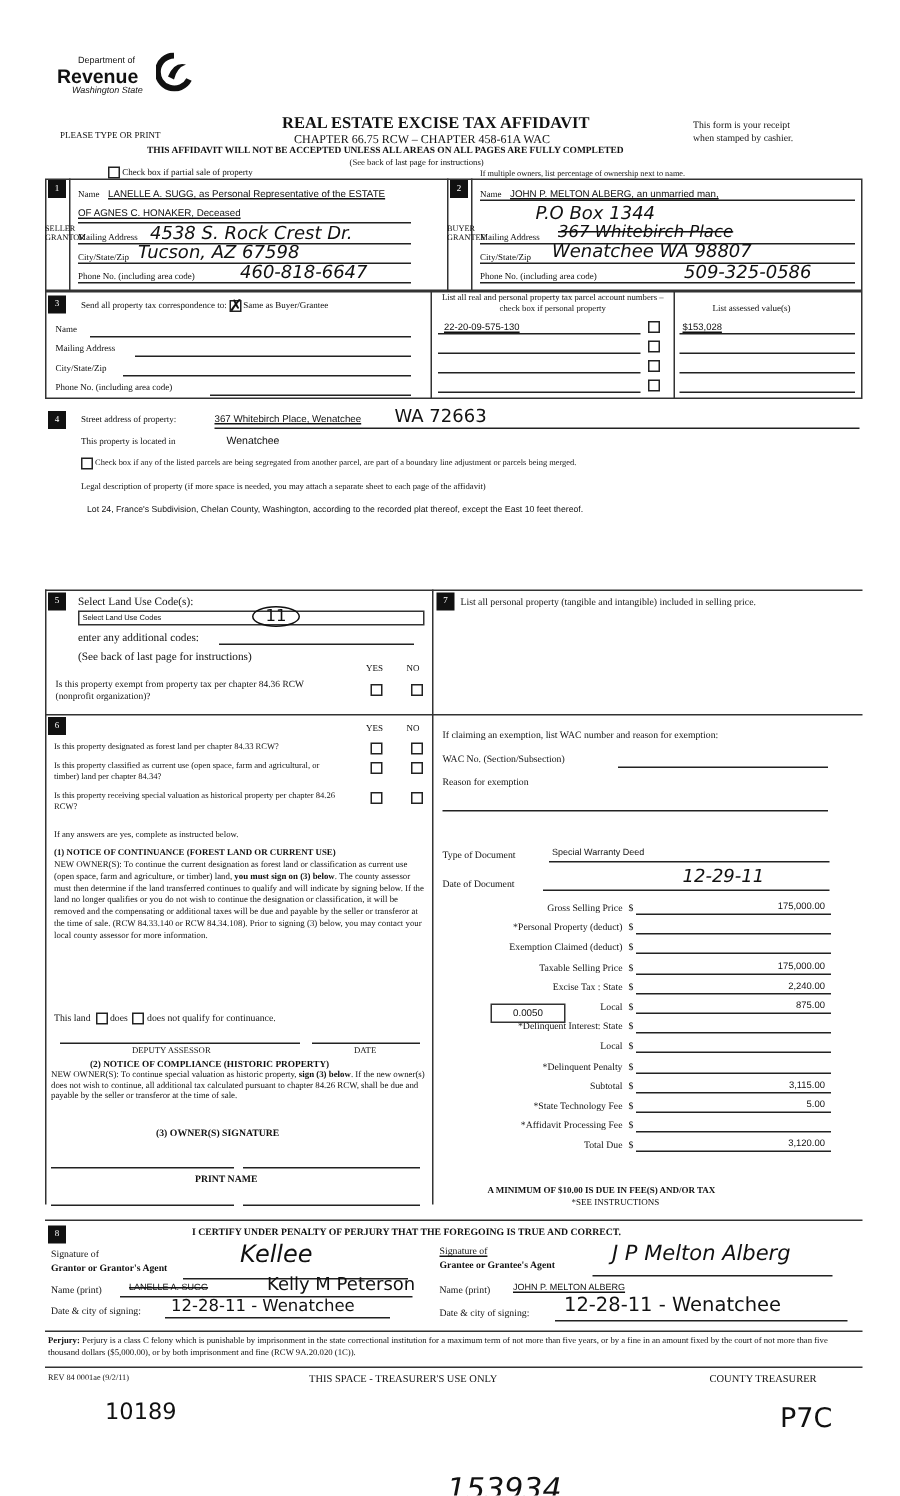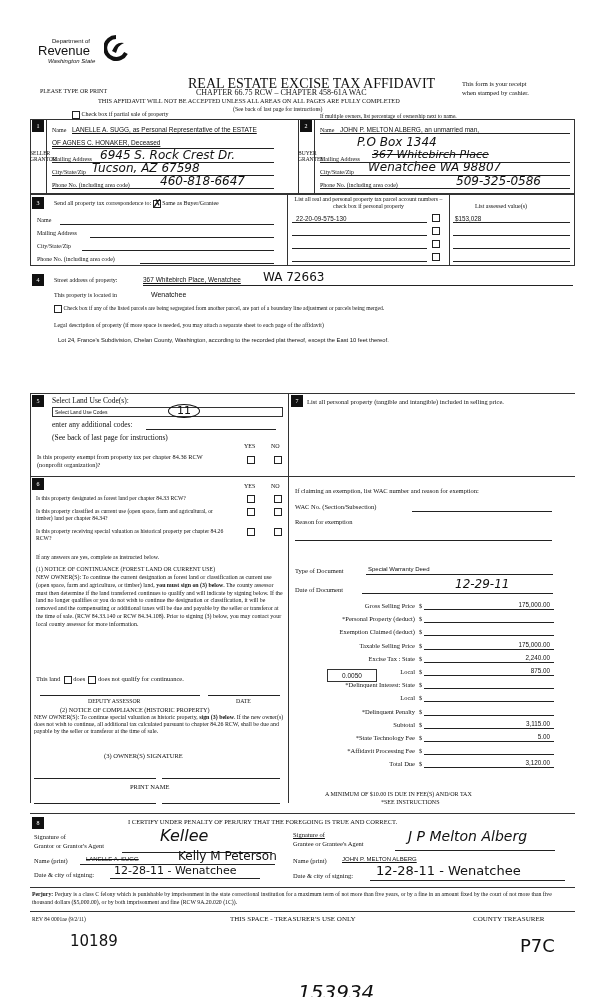--- a/index.html
+++ b/index.html
@@ -8,36 +8,36 @@
   .abs { position: absolute; }
   .sans { font-family: "Liberation Sans", sans-serif; }
   .hand { font-family: "DejaVu Sans", sans-serif; font-style: italic; color: #111; }
   .numbox { position: absolute; background: #111; color: #fff; width: 12px; height: 12px; font-size: 6px; text-align: center; line-height: 12px; }
   .line { position: absolute; border-bottom: 0.8px solid #222; }
   .cb { display: inline-block; width: 8px; height: 8px; border: 1px solid #222; background: #fff; vertical-align: middle; }
   .bx { position: absolute; border: 1px solid #333; }
   .lbl { position: absolute; white-space: nowrap; }
   .val { position: absolute; white-space: nowrap; font-family: "Liberation Sans", sans-serif; text-decoration: underline; }
   .right { text-align: right; }
-  .bold { font-weight: normal; }
+  .bold { font-weight: bold; }
 </style>
 </head>
 <body>
 
 <div class="abs" style="left:38px;top:38px;width:95px;height:30px;">
   <div class="abs sans" style="left:14px;top:0;font-size:6px;">Department of</div>
   <div class="abs sans bold" style="left:0;top:5px;font-size:13px;">Revenue</div>
   <div class="abs sans" style="left:10px;top:20px;font-size:6px;font-style:italic;">Washington State</div>
   <svg class="abs" style="left:66px;top:-3px;" width="24" height="26" viewBox="0 0 24 26">
     <path d="M12 2 A11 11 0 1 0 22 18" fill="none" stroke="#111" stroke-width="4"></path>
     <path d="M8 16 Q12 6 20 8 Q14 10 12 18 Z" fill="#111"></path>
   </svg>
 </div>
 
-<div class="lbl bold" style="left:188px;top:76px;font-size:14px;">REAL ESTATE EXCISE TAX AFFIDAVIT</div>
+<div class="lbl bold" style="left:188px;top:76px;font-size:11px;">REAL ESTATE EXCISE TAX AFFIDAVIT</div>
 <div class="lbl" style="left:196px;top:88px;font-size:8px;">CHAPTER 66.75 RCW – CHAPTER 458-61A WAC</div>
 <div class="lbl" style="left:40px;top:88px;font-size:6px;">PLEASE TYPE OR PRINT</div>
 <div class="lbl" style="left:462px;top:80px;font-size:6.5px;">This form is your receipt</div>
 <div class="lbl" style="left:462px;top:89px;font-size:6.5px;">when stamped by cashier.</div>
 <div class="lbl bold" style="left:98px;top:97px;font-size:6.3px;">THIS AFFIDAVIT WILL NOT BE ACCEPTED UNLESS ALL AREAS ON ALL PAGES ARE FULLY COMPLETED</div>
 <div class="lbl" style="left:233px;top:106px;font-size:5.8px;">(See back of last page for instructions)</div>
 <div class="lbl" style="left:72px;top:111px;font-size:6px;">
   <span class="cb"></span>
   <span>Check box if partial sale of property</span>
 </div>
@@ -45,21 +45,21 @@
 
 <div class="bx" style="left:30px;top:119px;width:545px;height:75px;"></div>
 <div class="abs" style="left:30px;top:119px;width:17px;height:75px;border-right:1px solid #333;"></div>
 <div class="numbox" style="left:32px;top:120px;">1</div>
 <div class="abs" style="left:30px;top:150px;width:17px;font-size:5.5px;text-align:center;line-height:6px;">SELLER GRANTOR</div>
 
 <div class="lbl" style="left:52px;top:127px;font-size:6px;">Name</div>
 <div class="val" style="left:72px;top:126px;font-size:6.5px;">LANELLE A. SUGG, as Personal Representative of the ESTATE</div>
 <div class="val" style="left:52px;top:139px;font-size:6.5px;">OF AGNES C. HONAKER, Deceased</div>
 <div class="lbl" style="left:52px;top:156px;font-size:6px;">Mailing Address</div>
-<div class="lbl hand" style="left:100px;top:148px;font-size:12px;">6945 S. Rock Crest Dr.</div>
+<div class="lbl hand" style="left:100px;top:148px;font-size:12px;">4538 S. Rock Crest Dr.</div>
 <div class="lbl" style="left:52px;top:169px;font-size:6px;">City/State/Zip</div>
 <div class="lbl hand" style="left:92px;top:161px;font-size:12px;">Tucson, AZ 67598</div>
 <div class="lbl" style="left:52px;top:182px;font-size:6px;">Phone No. (including area code)</div>
 <div class="lbl hand" style="left:160px;top:174px;font-size:12px;">460-818-6647</div>
 <div class="line" style="left:52px;top:188px;width:222px;"></div>
 <div class="line" style="left:52px;top:175px;width:222px;"></div>
 <div class="line" style="left:52px;top:162px;width:222px;"></div>
 <div class="line" style="left:52px;top:148px;width:222px;"></div>
 
 <div class="abs" style="left:298px;top:119px;width:17px;height:75px;border-left:1px solid #333;border-right:1px solid #333;"></div>
@@ -305,17 +305,17 @@
 <div class="lbl hand" style="left:376px;top:863px;font-size:13px;font-style:normal;">12-28-11 - Wenatchee</div>
 <div class="line" style="left:370px;top:880px;width:195px;"></div>
 
 <div class="abs" style="left:30px;top:887px;width:545px;border-top:1px solid #333;"></div>
 <div class="abs" style="left:32px;top:890px;width:540px;font-size:5.8px;line-height:8px;">
   <b>Perjury:</b>
   <span>Perjury is a class C felony which is punishable by imprisonment in the state correctional institution for a maximum term of not more than five years, or by a fine in an amount fixed by the court of not more than five thousand dollars ($5,000.00), or by both imprisonment and fine (RCW 9A.20.020 (1C)).</span>
 </div>
 <div class="abs" style="left:30px;top:911px;width:545px;border-top:1.2px solid #333;"></div>
 <div class="lbl" style="left:32px;top:916px;font-size:5.5px;">REV 84 0001ae (9/2/11)</div>
-<div class="lbl" style="left:206px;top:915px;font-size:7px;margin-left:24px;">THIS SPACE - TREASURER'S USE ONLY</div>
+<div class="lbl" style="left:206px;top:915px;font-size:7px;">THIS SPACE - TREASURER'S USE ONLY</div>
 <div class="lbl" style="left:473px;top:915px;font-size:7px;">COUNTY TREASURER</div>
 <div class="lbl hand" style="left:70px;top:932px;font-size:15px;font-style:normal;">10189</div>
 <div class="lbl hand" style="left:298px;top:980px;font-size:20px;">153934</div>
 <div class="lbl hand" style="left:520px;top:935px;font-size:18px;font-style:normal;">P7C</div>
 
 </body></html>

